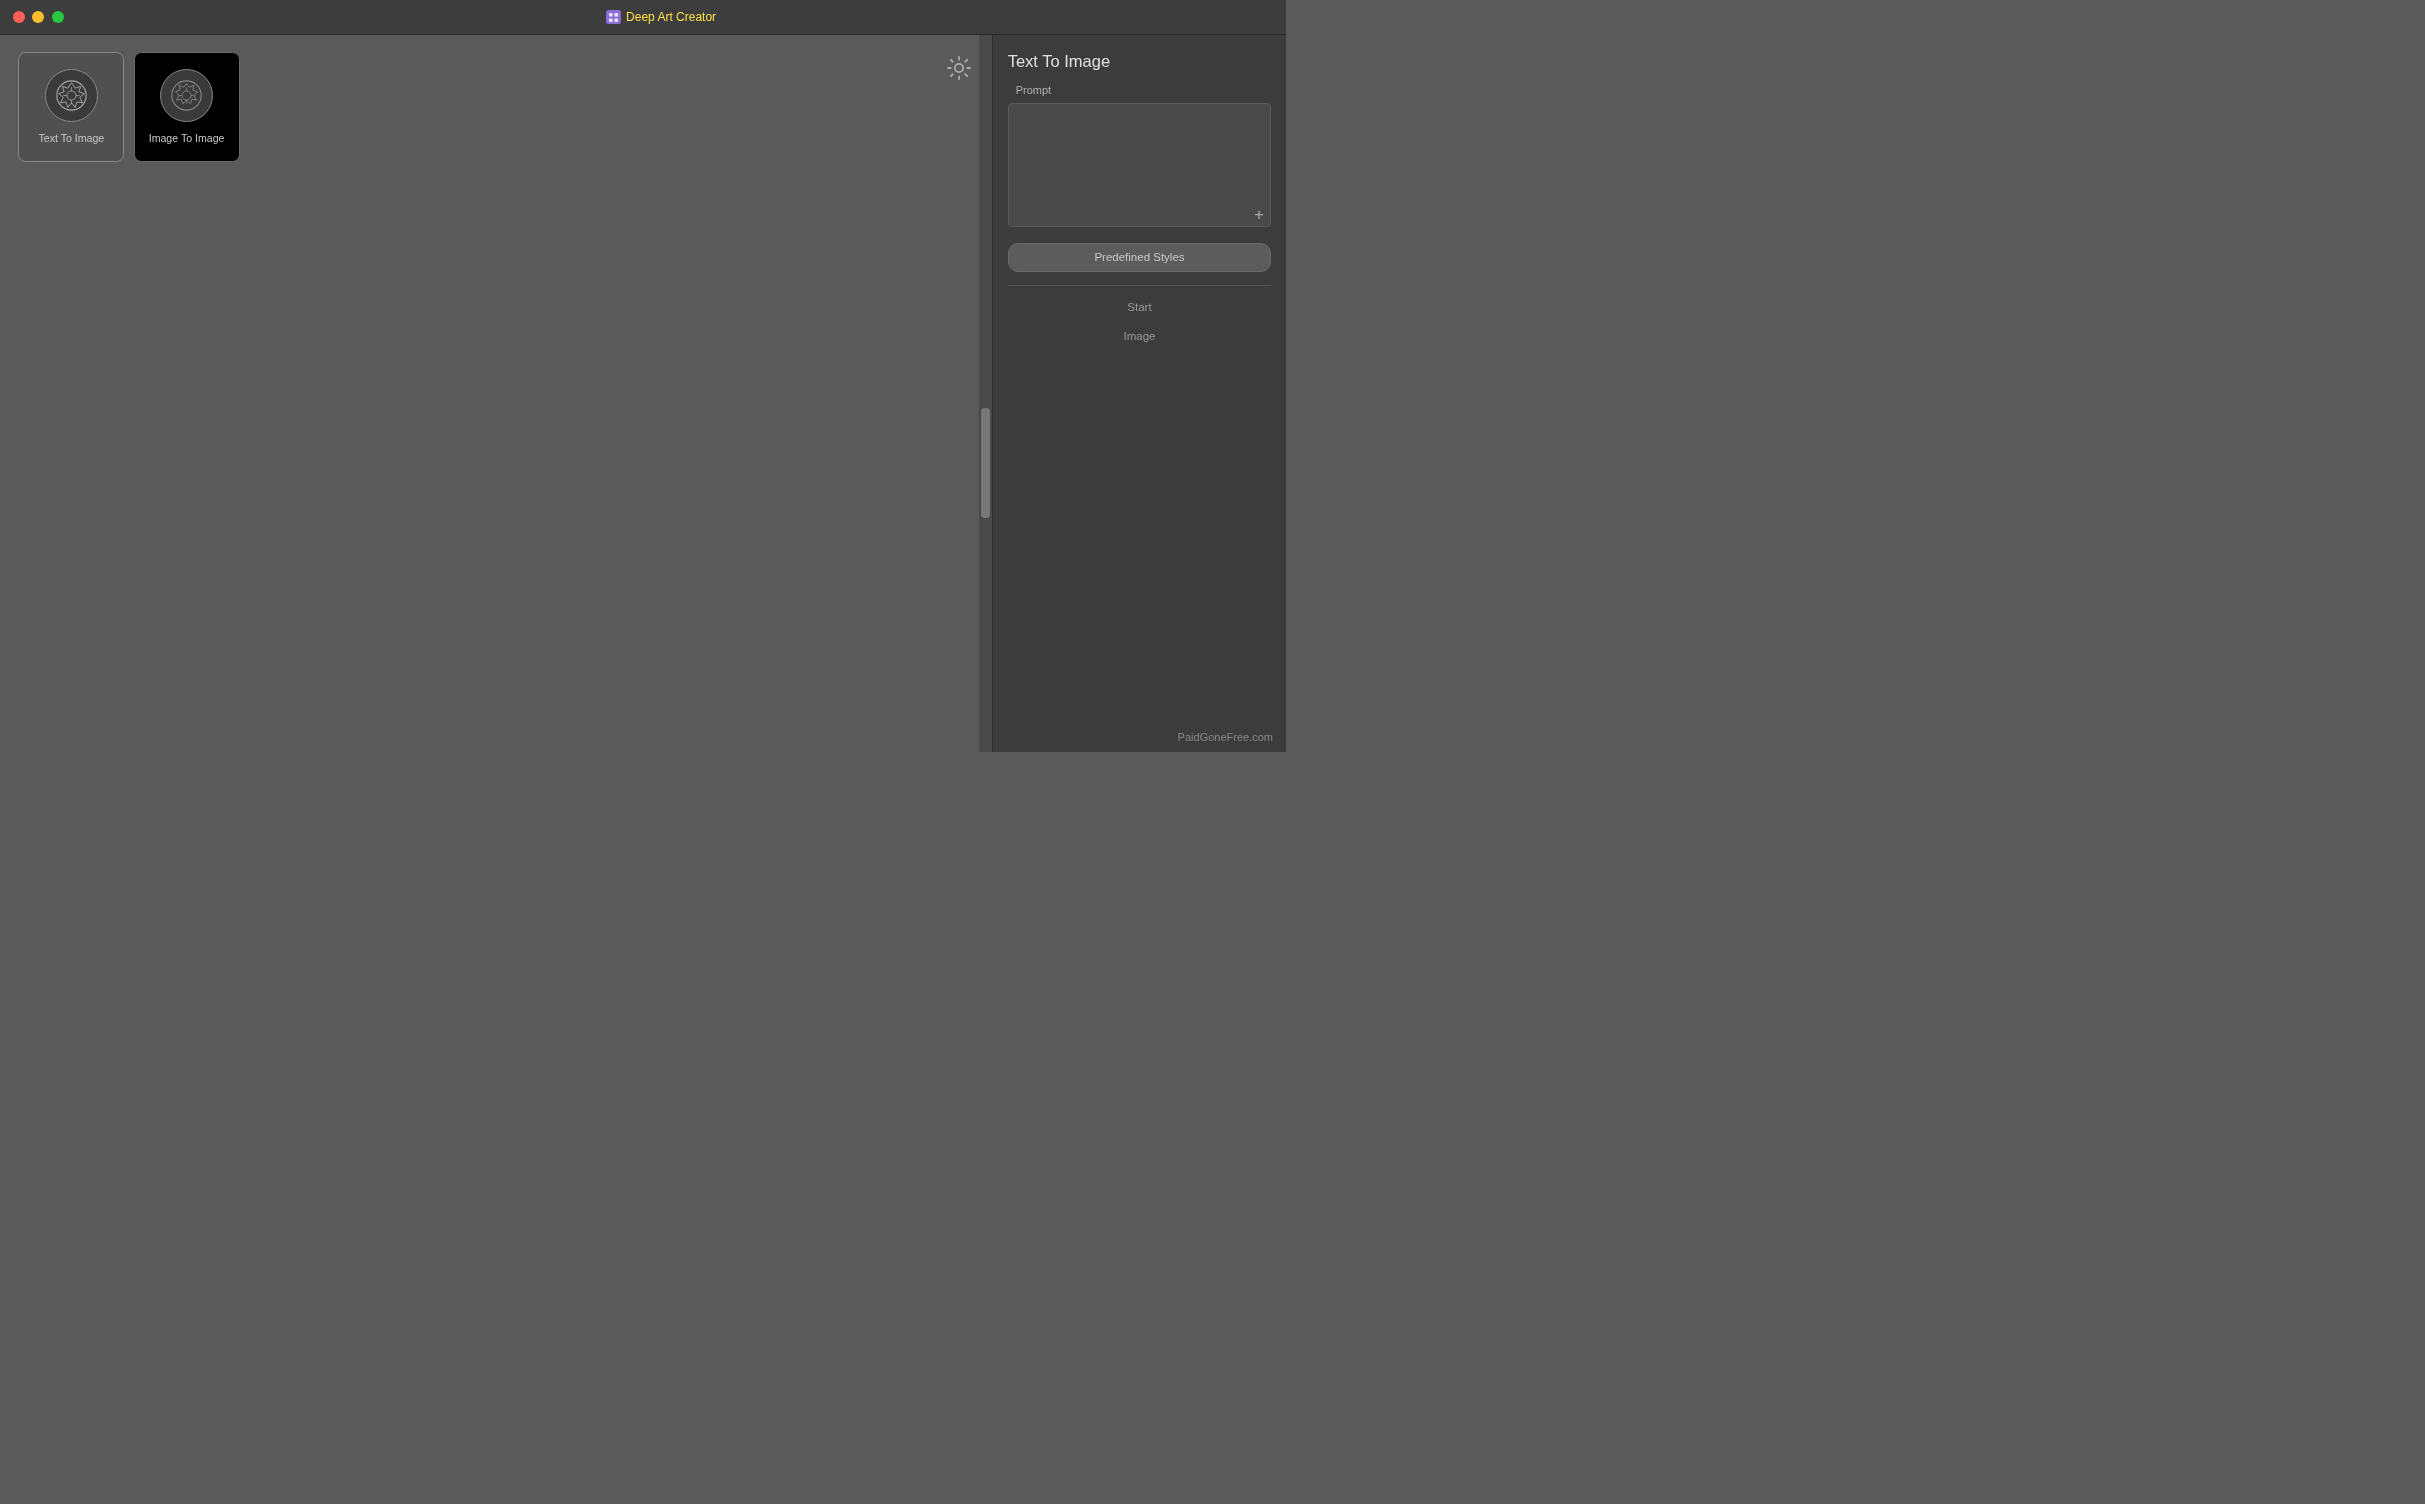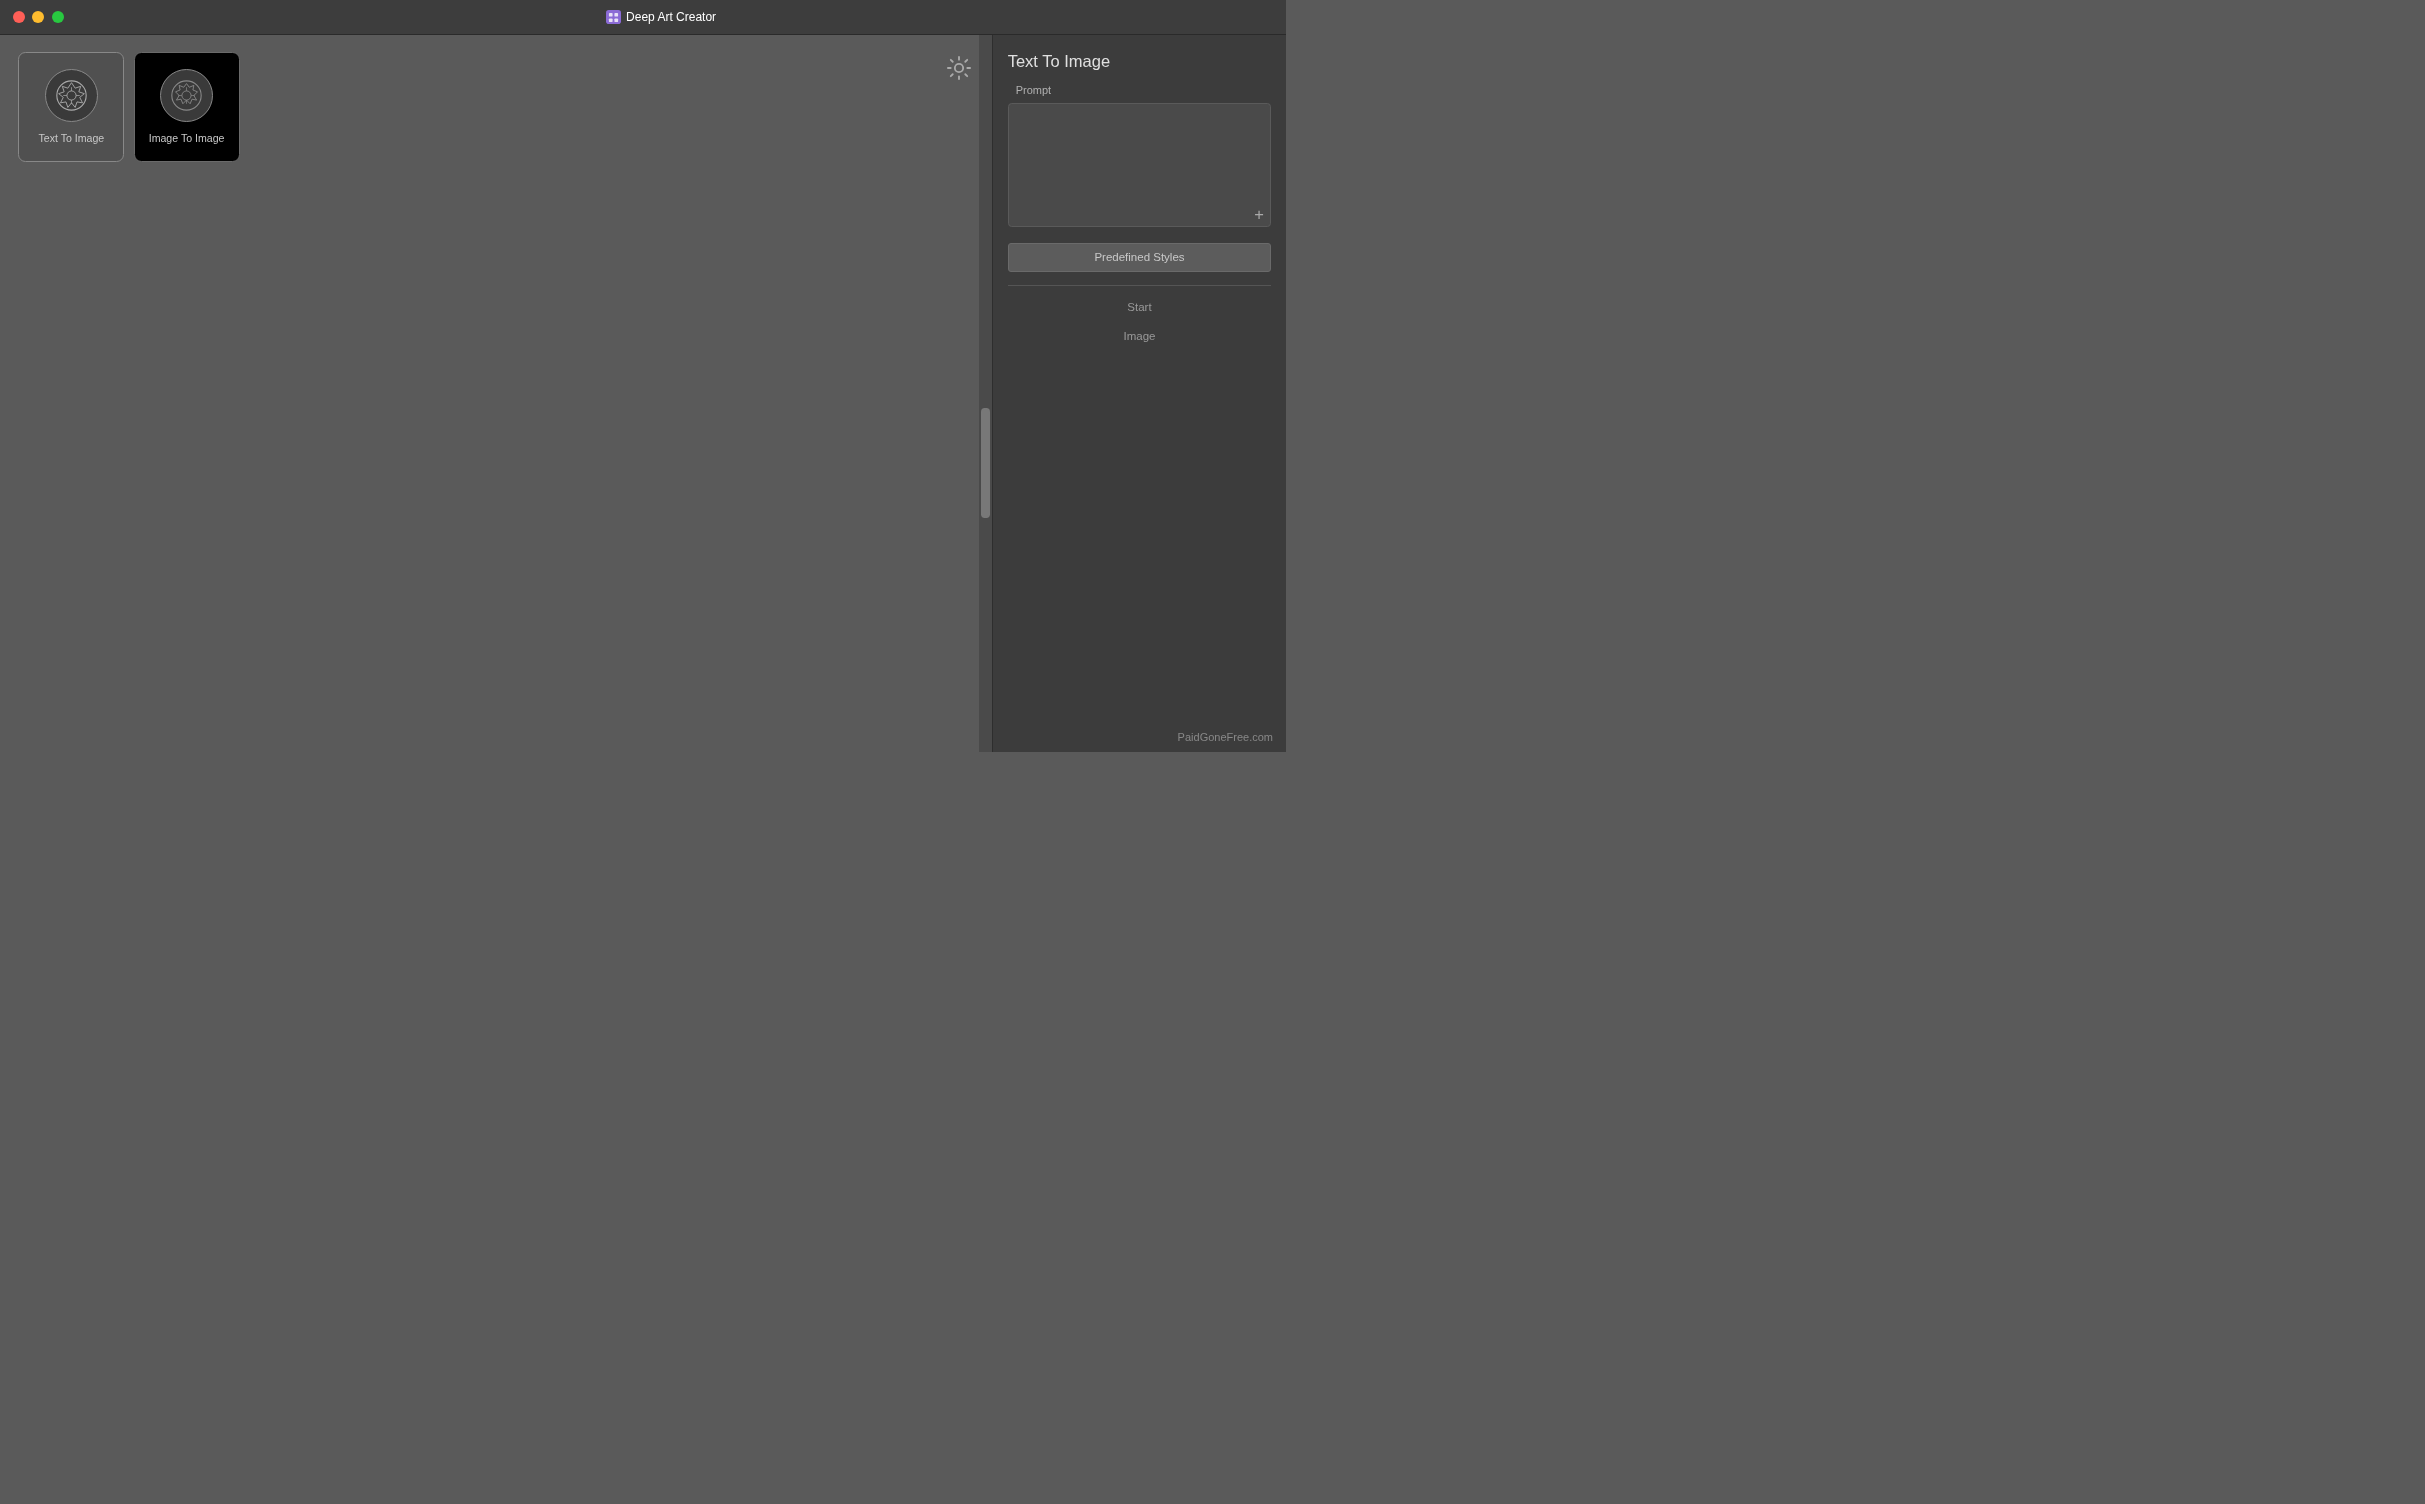--- a/index.html
+++ b/index.html
@@ -43,21 +43,21 @@
       cursor: pointer;
     }
 
     .traffic-light.close { background: #ff5f57; }
     .traffic-light.minimize { background: #febc2e; }
     .traffic-light.maximize { background: #28c840; }
 
     .titlebar-title {
       display: flex;
       gap: 5.5px;
-      color: #ffffff;
+      color: #fde047;
       font-size: 12px;
       font-weight: 500;
       margin-left: 36px;
     }
 
     .titlebar-icon {
       width: 14.7px;
       height: 14.7px;
       background: #8b6bd6;
       border-radius: 2.8px;
@@ -217,21 +217,21 @@
       font-size: 16.5px;
       cursor: pointer;
       line-height: 1;
     }
 
     .predefined-btn {
       width: 100%;
       padding: 7.4px;
       background: #5c5c5c;
       border: 0.9px solid #6a6a6a;
-      border-radius: 3px;
+      border-radius: 10px;
       color: #c8c8c8;
       font-size: 11.5px;
       cursor: pointer;
       margin-bottom: 13px;
       text-align: center;
     }
 
     .divider-line {
       width: 100%;
       height: 0.9px;

